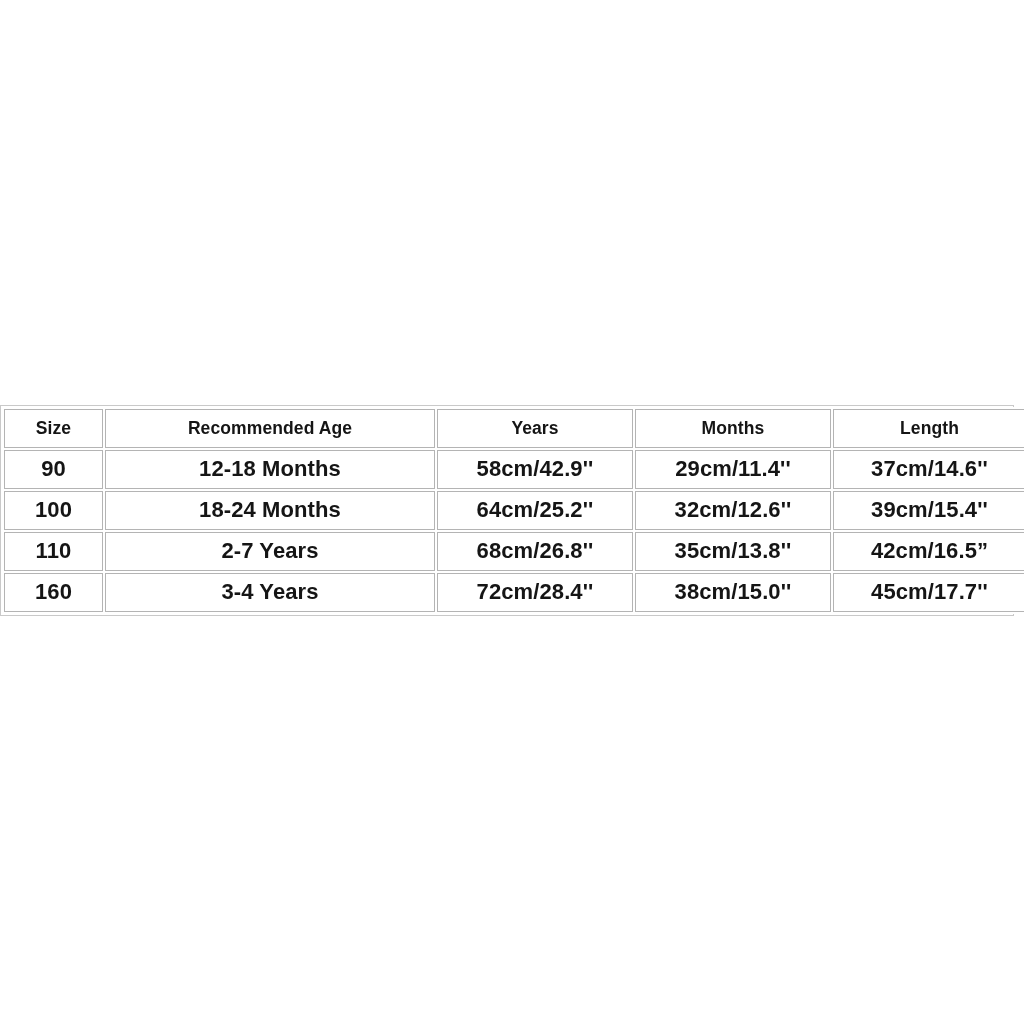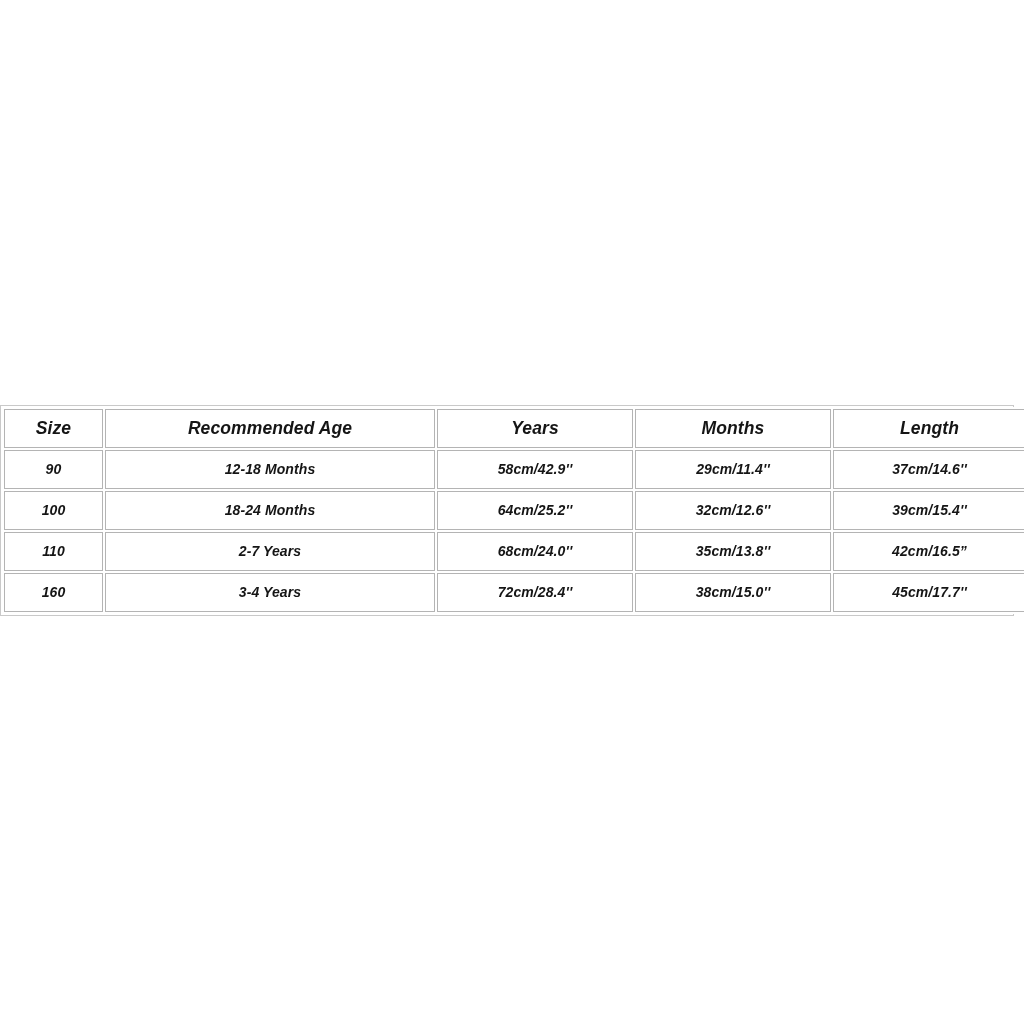--- a/index.html
+++ b/index.html
@@ -12,21 +12,20 @@
     background: #ffffff;
     font-family: "Liberation Sans", sans-serif;
     overflow: hidden;
   }
 
   #canvas {
     position: relative;
     width: 1024px;
     height: 772px;
     background: #ffffff;
-    font-style: italic;
   }
 
   
   #size-chart-wrap {
     position: absolute;
     left: 0px;
     top: 405px;
     width: 1014px;
     box-sizing: border-box;
     border: 1px solid #c9c9c9;
@@ -45,21 +44,21 @@
   table.size-chart th,
   table.size-chart td {
     border: 1px solid #b4b4b4;
     background: #ffffff;
     height: 37px;
     padding: 0 4px;
     text-align: center;
     vertical-align: middle;
     color: #151515;
     font-weight: bold;
-    font-size: 14px;
+    font-size: 22px;
     line-height: 1.1;
     letter-spacing: 0.1px;
     white-space: nowrap;
     overflow: hidden;
   }
 
   table.size-chart th {
     font-size: 17.5px;
   }
 
@@ -104,21 +103,21 @@
         <tr>
           <td>100</td>
           <td>18-24 Months</td>
           <td>64cm/25.2''</td>
           <td>32cm/12.6''</td>
           <td>39cm/15.4''</td>
         </tr>
         <tr>
           <td>110</td>
           <td>2-7 Years</td>
-          <td>68cm/24.0''</td>
+          <td>68cm/26.8''</td>
           <td>35cm/13.8''</td>
           <td>42cm/16.5”</td>
         </tr>
         <tr>
           <td>160</td>
           <td>3-4 Years</td>
           <td>72cm/28.4''</td>
           <td>38cm/15.0''</td>
           <td>45cm/17.7''</td>
         </tr>

